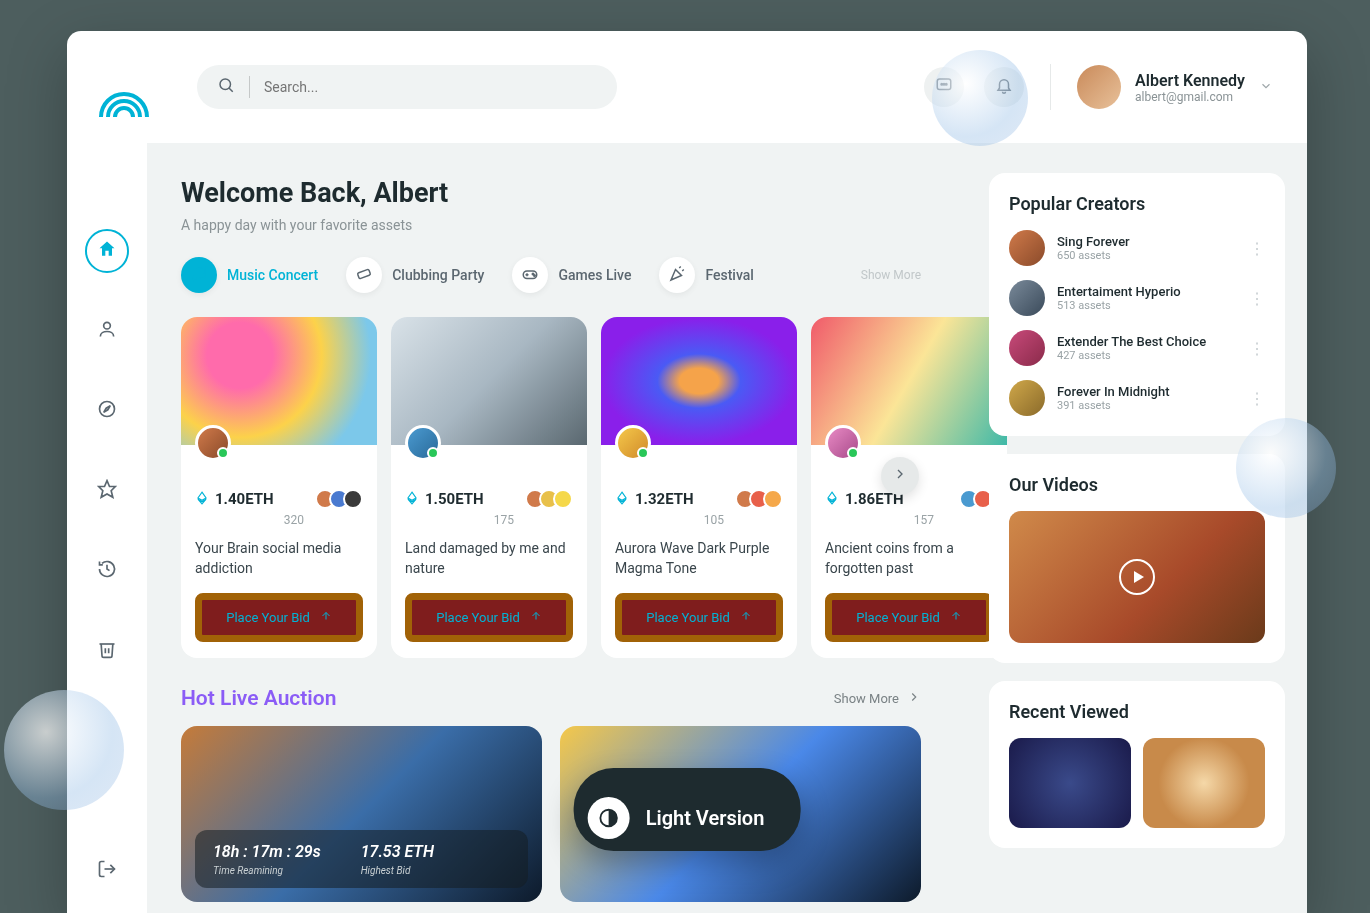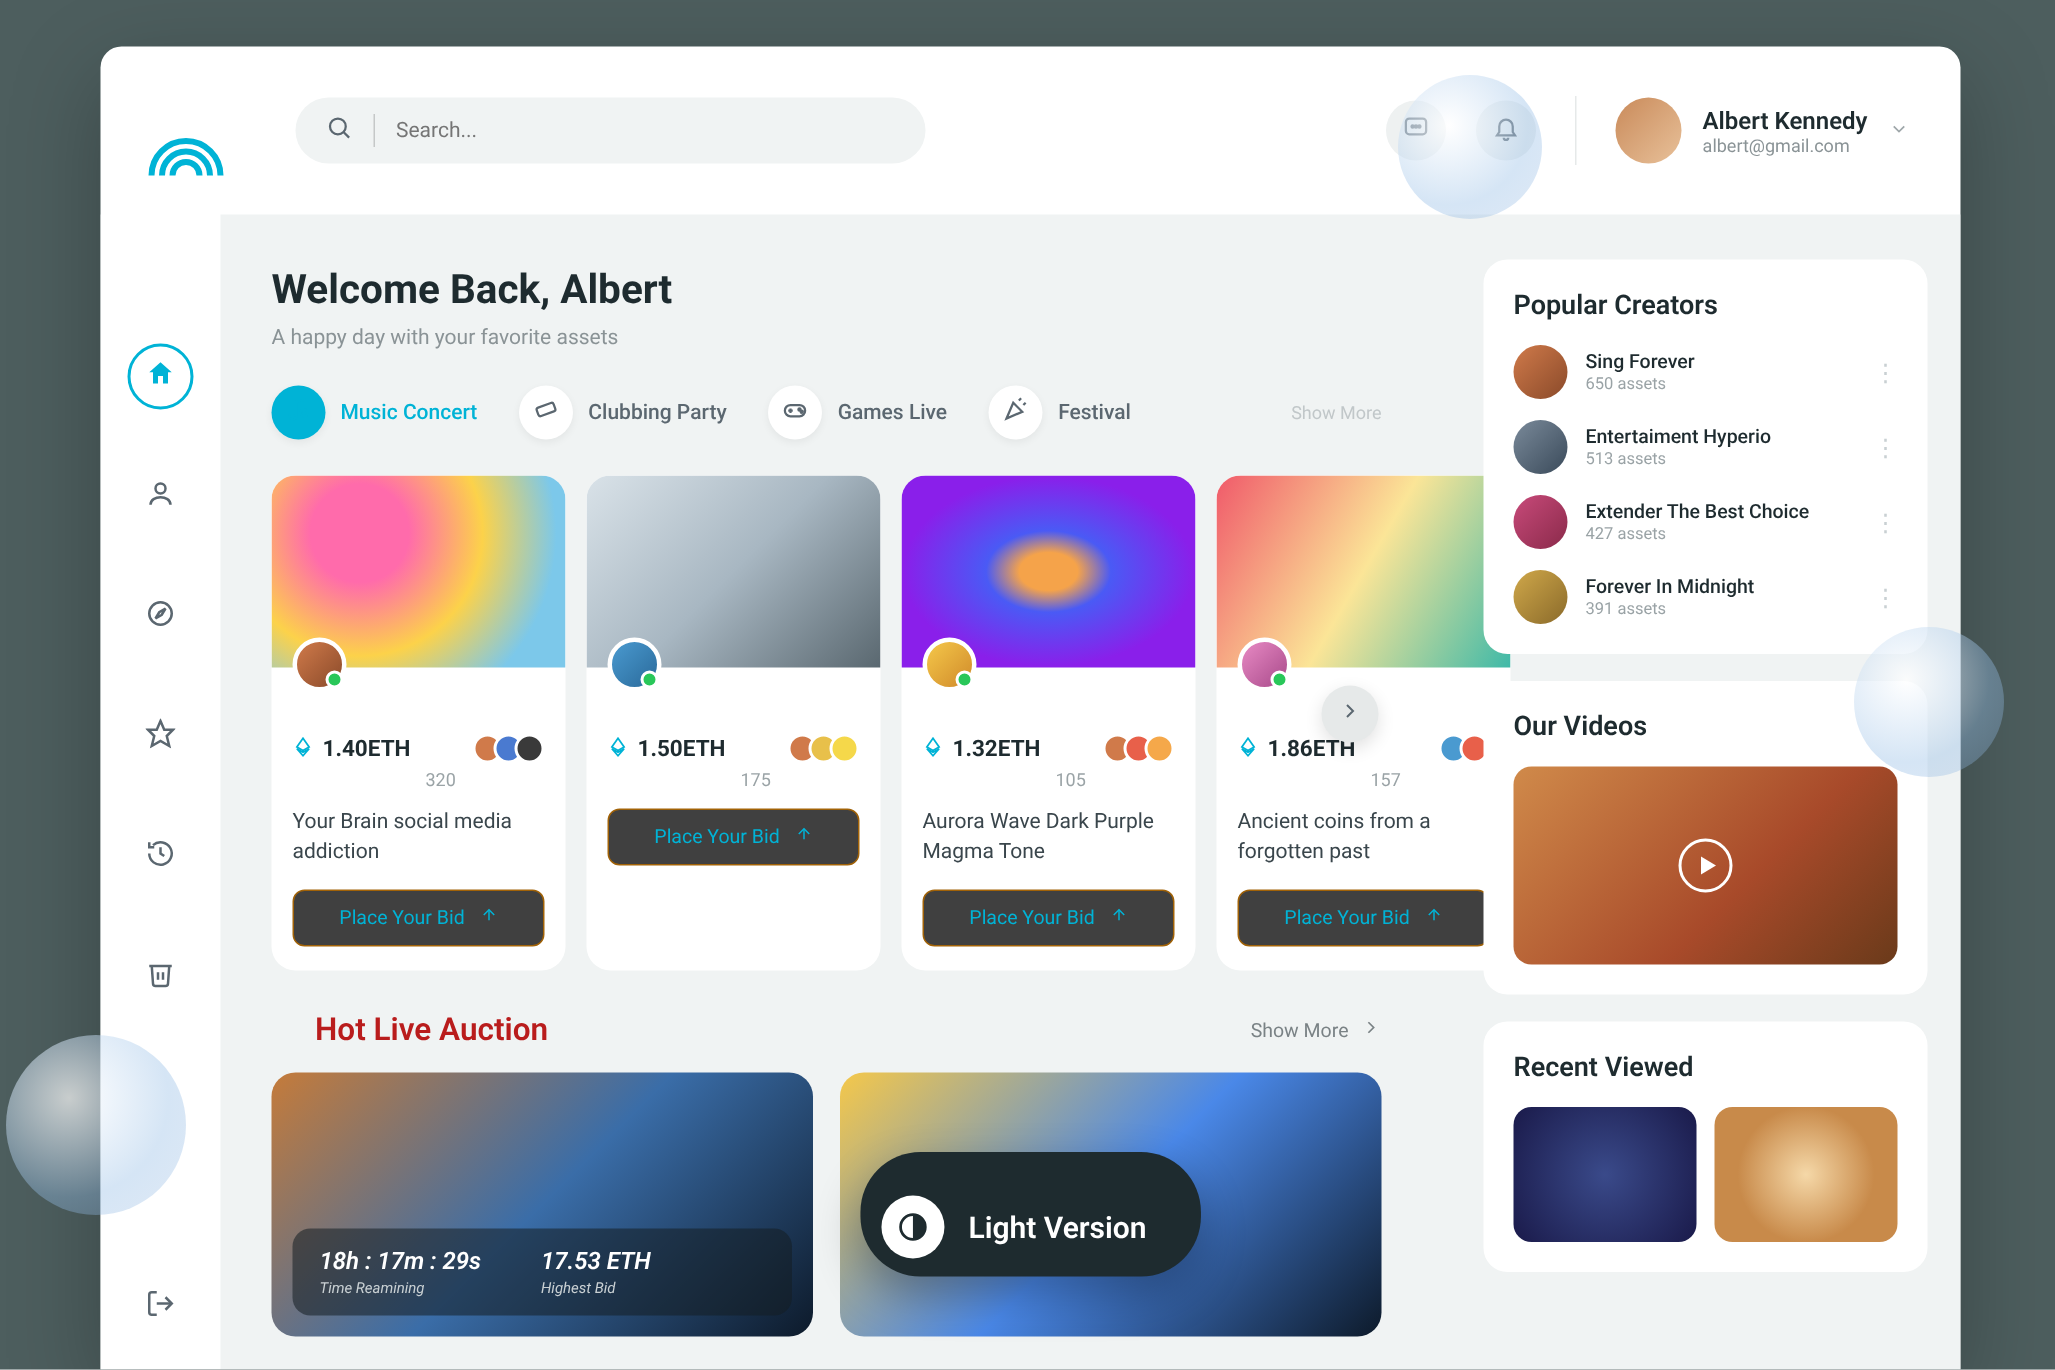--- a/index.html
+++ b/index.html
@@ -41,25 +41,25 @@
 .img3 { background:linear-gradient(120deg,#f05a6a,#fbe597 50%,#3fb9a8); }
 .ownav { position:absolute; bottom:-16px; left:14px; width:36px; height:36px; border-radius:50%; border:3px solid #fff; }
 .ownav .dot { position:absolute; bottom:-1px; right:-1px; width:12px; height:12px; border-radius:50%; background:#29c759; border:2px solid #fff; }
 .cardbody { padding:26px 14px 0; }
 .row1 { display:flex; align-items:center; gap:6px; margin-bottom:12px; }
 .eth { font-size:15px; font-weight:700; color:#1e2b2f; }
 .num { font-size:12px; color:#9aa3a6; margin-left:4px;margin-top:42px; }
 .minis { display:flex; margin-left:auto; }
 .mini { width:20px; height:20px; border-radius:50%; border:2px solid #fff; margin-left:-6px; }
 .title { font-size:14px; color:#3a464c; line-height:1.4; margin-bottom:14px; height:40px; }
-.bidbtn { margin:0 14px; border:1px solid #a16207; color:#00b3d6; background:#404040; border-radius:8px; padding:10px 0; width:calc(100% - 28px); font-size:13px; cursor:pointer; display:flex; align-items:center; justify-content:center; gap:10px; }
+.bidbtn { margin:0 14px; border:7px solid #a16207; color:#00b3d6; background:#7f1d1d; border-radius:8px; padding:10px 0; width:calc(100% - 28px); font-size:13px; cursor:pointer; display:flex; align-items:center; justify-content:center; gap:10px; }
 .navbtn { position:absolute; top:140px; width:38px; height:38px; border-radius:50%; background:#e6e9e9; display:flex; align-items:center; justify-content:center; cursor:pointer; color:#5b6770; box-shadow:0 4px 12px rgba(0,0,0,.12); }
 .navbtn.right { left:700px; }
 .sectionhead { display:flex; align-items:center; margin-bottom:16px; }
-.sectionhead h3 { font-size:21px; color:#b91c1c; font-weight:600;margin-left:29px; }
+.sectionhead h3 { font-size:21px; color:#8b5cf6; font-weight:600; }
 .sectionhead .more { margin-left:auto; display:flex; align-items:center; gap:8px; font-size:13px; color:#7a8285; cursor:pointer; }
 .auctionrow { display:flex; gap:18px; }
 .aucard { flex:1; border-radius:16px; height:176px; position:relative; overflow:hidden;font-style:italic; }
 .au0 { background:linear-gradient(135deg,#c57b3a,#3a6da8 50%,#0d1a2a); }
 .au1 { background:linear-gradient(135deg,#f5c84a,#4a88e8 50%,#0d1a2a); }
 .overlay { position:absolute; bottom:14px; left:14px; right:14px; background:rgba(20,30,35,.55); border-radius:12px; padding:12px 18px; display:flex; gap:40px; color:#fff; }
 .overlay .label { font-size:10px; color:#c9d0d3; margin-top:4px; }
 .overlay .val { font-size:16px; font-weight:600; }
 .rightcol { position:absolute; right:22px; top:30px; width:296px; display:flex; flex-direction:column; gap:18px; }
 .panel { background:#fff; border-radius:16px; padding:20px; }
@@ -273,20 +273,21 @@
                     <path d="M12 22l7-8-7 4-7-4z"></path>
                   </svg></span>
                 <span class="eth">1.50ETH</span>
                 <span class="num">175</span>
                 <div class="minis">
                   <div class="mini" style="background:#d07a4a"></div>
                   <div class="mini" style="background:#e8c04a"></div>
                   <div class="mini" style="background:#f5d84a"></div>
                 </div>
               </div>
+            <div class="title">Land damaged by me and nature</div>
           </div>
           <button class="bidbtn">
               <span>Place Your Bid</span>
               <span><svg width="12" height="12" viewBox="0 0 24 24" fill="none" stroke="currentColor" stroke-width="2">
                   <line x1="12" y1="19" x2="12" y2="5"></line>
                   <polyline points="5 12 12 5 19 12"></polyline>
                 </svg></span>
             </button>
         </div>
         <div class="card">

